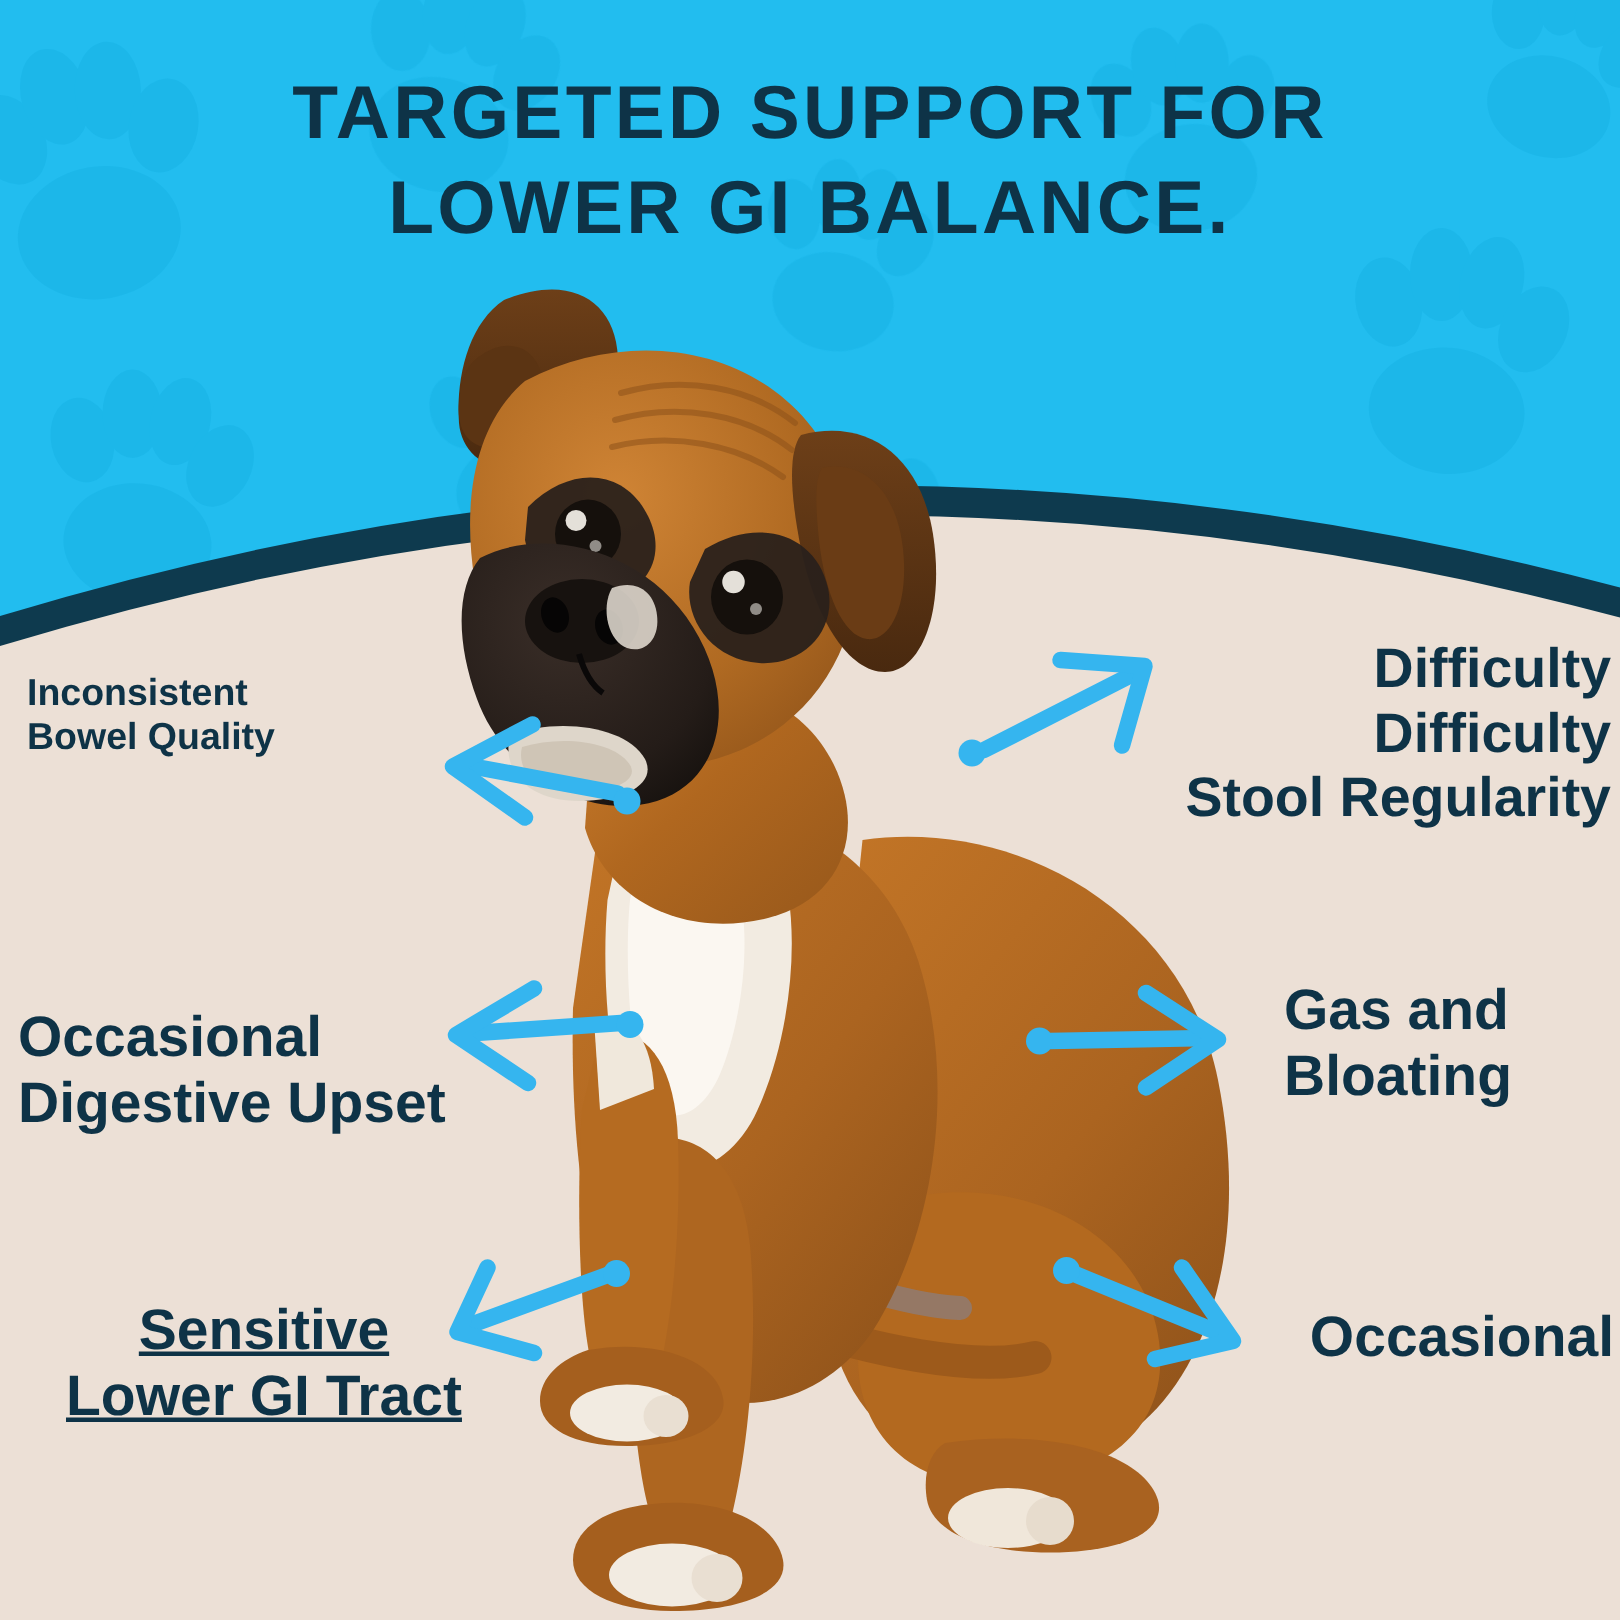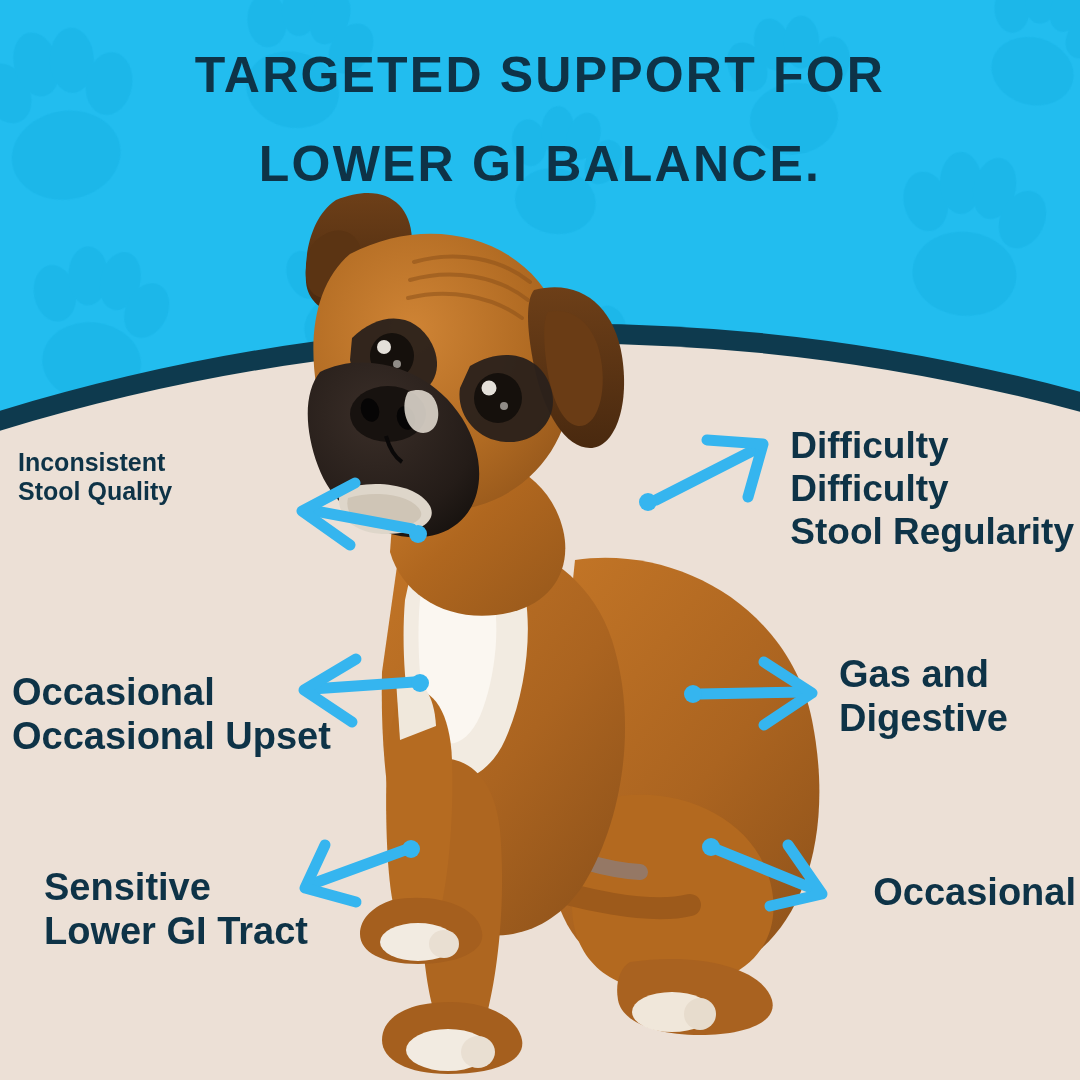--- a/index.html
+++ b/index.html
@@ -28,41 +28,41 @@
     position:absolute; left:0; top:44px; width:1080px;
     text-align:center;
     color:#0e3347;
     font-size:50px;
     font-weight:700;
     letter-spacing:2.2px;
     line-height:1.26;
     text-transform:uppercase;
     z-index:6;
   }
-  .headline .l2 { display:block;margin-top:26px; }
+  .headline .l2 { display:block; }
 
   
   .dog-wrap { position:absolute; left:0; top:0; width:1080px; height:1080px; z-index:3; }
 
   
   .label {
     position:absolute;
     color:#0e3347;
     font-weight:700;
     line-height:1.16;
     z-index:7;
     white-space:nowrap;
   }
   .label .ln { display:block; }
 
   .lbl-stool      { left:18px;  top:448px; font-size:25px; text-align:left; }
-  .lbl-bowel      { right:6px;  top:425px; font-size:37px; text-align:left; }
+  .lbl-bowel      { right:6px;  top:425px; font-size:37px; text-align:right; }
   .lbl-digestive  { left:12px;  top:670px; font-size:38px; text-align:left; }
   .lbl-gas        { right:72px; top:652px; font-size:38px; }
-  .lbl-sensitive  { left:44px;  top:865px; font-size:38px; text-align:left; }
+  .lbl-sensitive  { left:44px;  top:865px; font-size:38px; text-align:center;text-decoration:underline; }
   .lbl-constip    { right:4px;  top:870px; font-size:38px; text-align:right; }
 
   .arrows { position:absolute; left:0; top:0; width:1080px; height:1080px; z-index:6; }
 </style>
 </head>
 <body>
 
 <div id="stage">
 
   <div class="bg-blue"></div>
@@ -260,37 +260,37 @@
       <g>
         <path d="M718 850 L 816 890"></path>
         <path d="M788 845 L 822 894 L 770 906"></path>
       </g>
       <circle cx="711" cy="847" r="9" fill="#35b5ef" stroke="none"></circle>
     </g>
   </svg>
 
   <div class="label lbl-stool">
     <span class="ln">Inconsistent</span>
-    <span class="ln">Stool Quality</span>
+    <span class="ln">Bowel Quality</span>
   </div>
 
   <div class="label lbl-bowel">
     <span class="ln">Difficulty</span>
     <span class="ln">Difficulty</span>
     <span class="ln">Stool Regularity</span>
   </div>
 
   <div class="label lbl-digestive">
     <span class="ln">Occasional</span>
-    <span class="ln">Occasional Upset</span>
+    <span class="ln">Digestive Upset</span>
   </div>
 
   <div class="label lbl-gas">
     <span class="ln">Gas and</span>
-    <span class="ln">Digestive</span>
+    <span class="ln">Bloating</span>
   </div>
 
   <div class="label lbl-sensitive">
     <span class="ln">Sensitive</span>
     <span class="ln">Lower GI Tract</span>
   </div>
 
   <div class="label lbl-constip">
     <span class="ln">Occasional</span>
   </div>

